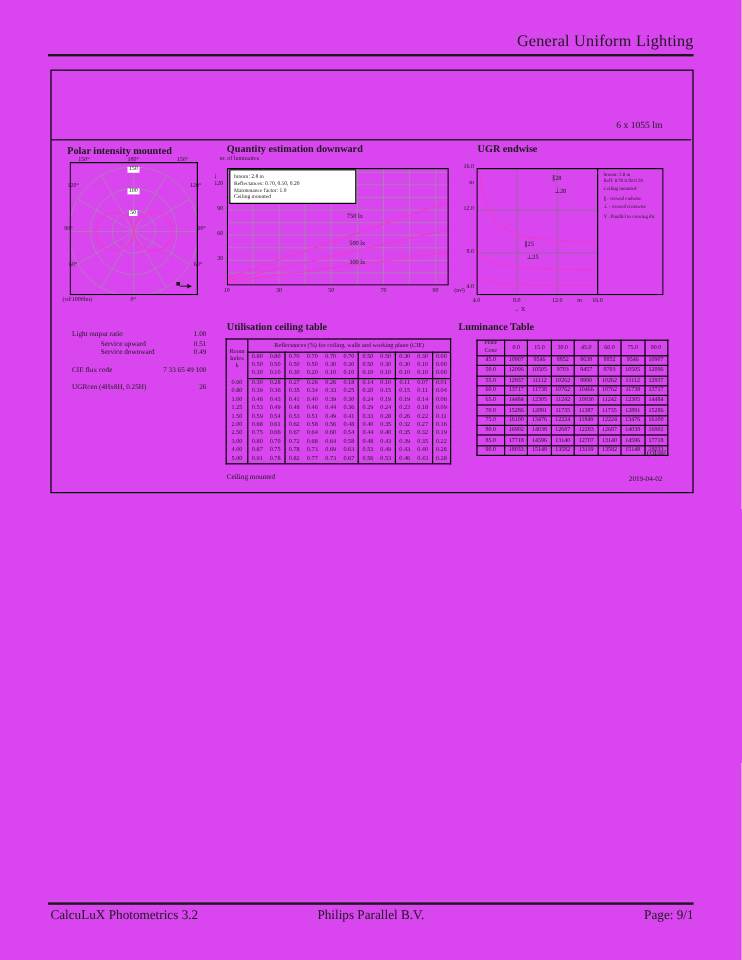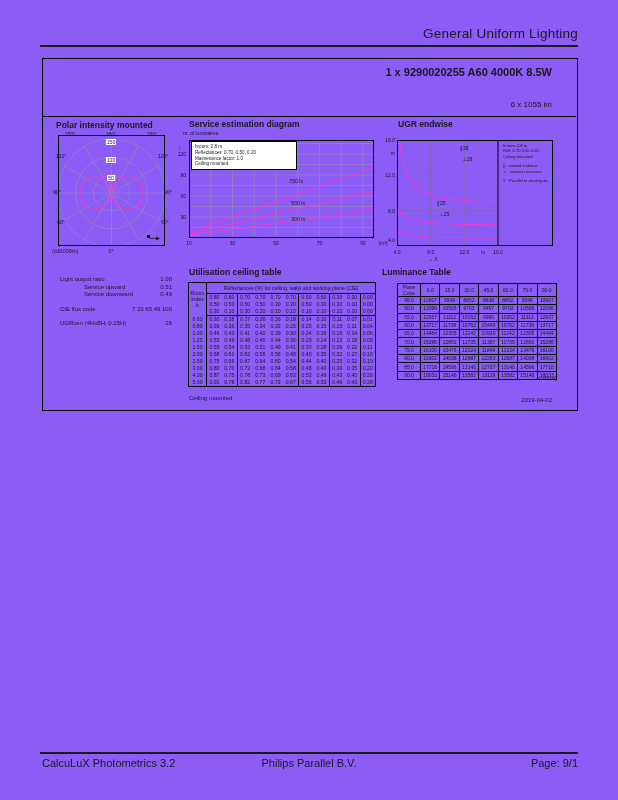--- a/index.html
+++ b/index.html
@@ -1,17 +1,17 @@
 <!DOCTYPE html>
 <html><head>
 <meta charset="utf-8">
 <style>
   html,body{margin:0;padding:0;background:#e8e8e8;}
-  .page{position:relative;width:618px;height:800px;background:#8b5cf6;overflow:hidden;
-        font-family:Liberation Sans, sans-serif;color:#1a1a1a;}
+  .page{position:relative;width:618px;height:800px;background:#d946ef;overflow:hidden;
+        font-family:Liberation Serif, serif;color:#1a1a1a;}
   .abs{position:absolute;}
   .hdr-title{top:26px;right:40px;font-size:13.5px;letter-spacing:.2px;}
   .hdr-rule{left:40px;width:538px;top:45px;height:2px;background:#1a1a1a;}
   .main-box{left:42px;top:58px;width:534px;height:351px;border:1px solid #000;}
   .product-title{top:66px;right:66px;font-size:11px;font-weight:bold;}
   .product-flux{top:100px;right:66px;font-size:8px;}
   .box-divider{left:43px;width:533px;top:116px;height:1px;background:#000;}
   .sec-title{font-size:8.5px;font-weight:bold;white-space:nowrap;}
   .plab,.tick{font-size:5px;white-space:nowrap;}
   .cen{transform:translateX(-50%);}
@@ -49,21 +49,20 @@
 </style>
 </head>
 <body>
 
 <div class="page">
 
   <div class="abs hdr-title">General Uniform Lighting</div>
   <div class="abs hdr-rule"></div>
 
   <div class="abs main-box"></div>
-  <div class="abs product-title">1 x 9290020255 A60 4000K 8.5W</div>
   <div class="abs product-flux">6 x 1055 lm</div>
   <div class="abs box-divider"></div>
 
   <div class="abs sec-title" style="left:56px;top:120px;">Polar intensity mounted</div>
   <div class="abs" style="left:44px;top:131px;width:140px;height:128px;">
     <svg id="p-svg" class="abs" style="left:14px;top:4px;" width="107" height="111" viewBox="0 0 107 111">
         <circle cx="53.5" cy="58" r="18" class="g"></circle>
         <circle cx="53.5" cy="58" r="36" class="g"></circle>
         <circle cx="53.5" cy="58" r="54" class="g"></circle>
         <line x1="53.5" y1="58" x2="53.5" y2="4" class="g"></line>
@@ -95,21 +94,21 @@
     <span class="abs plab rlab cen" style="left:67px;top:26px;">100</span>
     <span class="abs plab rlab cen" style="left:67px;top:44px;">50</span>
     <span class="abs plab" style="left:8px;top:117px;">(cd/1000lm)</span>
     <svg class="abs" style="left:102px;top:103px;" width="14" height="7" viewBox="0 0 14 7">
       <rect x="1" y="1" width="3" height="3" fill="#1a1a1a"></rect>
       <line x1="4" y1="4.5" x2="11" y2="4.5" stroke="#1a1a1a" stroke-width="0.8"></line>
       <polygon points="10,2.5 14,4.5 10,6.5" fill="#1a1a1a"></polygon>
     </svg>
   </div>
 
-  <div class="abs sec-title" style="left:189px;top:119px;">Service estimation diagram</div>
+  <div class="abs sec-title" style="left:189px;top:119px;">Quantity estimation downward</div>
   <div class="abs" style="left:170px;top:128px;width:224px;height:128px;">
     <span class="abs axlab" style="left:13px;top:2px;">nr. of luminaires</span>
     <span class="abs arrow-ico" style="left:8px;top:16px;">↓</span>
     <svg id="q-svg" class="abs" style="left:19px;top:12px;" width="185" height="98" viewBox="0 0 185 98">
         <line x1="21.764705882352942" y1="0" x2="21.764705882352942" y2="98" class="g"></line>
         <line x1="43.529411764705884" y1="0" x2="43.529411764705884" y2="98" class="g"></line>
         <line x1="65.29411764705883" y1="0" x2="65.29411764705883" y2="98" class="g"></line>
         <line x1="87.05882352941177" y1="0" x2="87.05882352941177" y2="98" class="g"></line>
         <line x1="108.82352941176471" y1="0" x2="108.82352941176471" y2="98" class="g"></line>
         <line x1="130.58823529411765" y1="0" x2="130.58823529411765" y2="98" class="g"></line>

